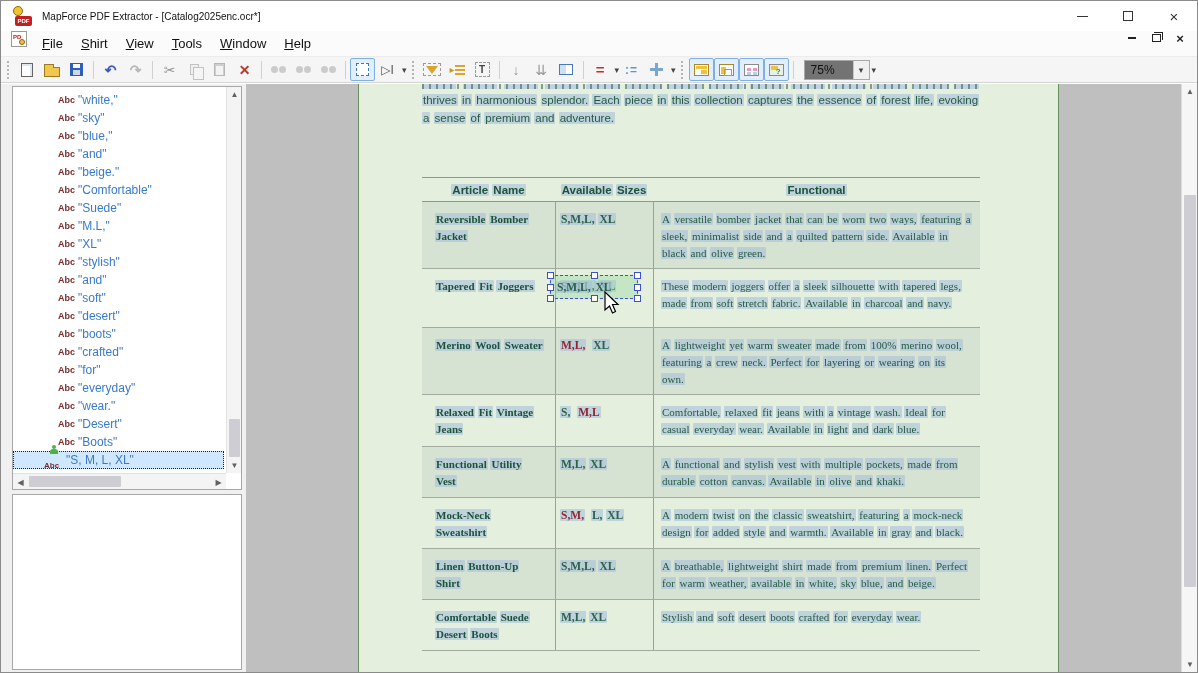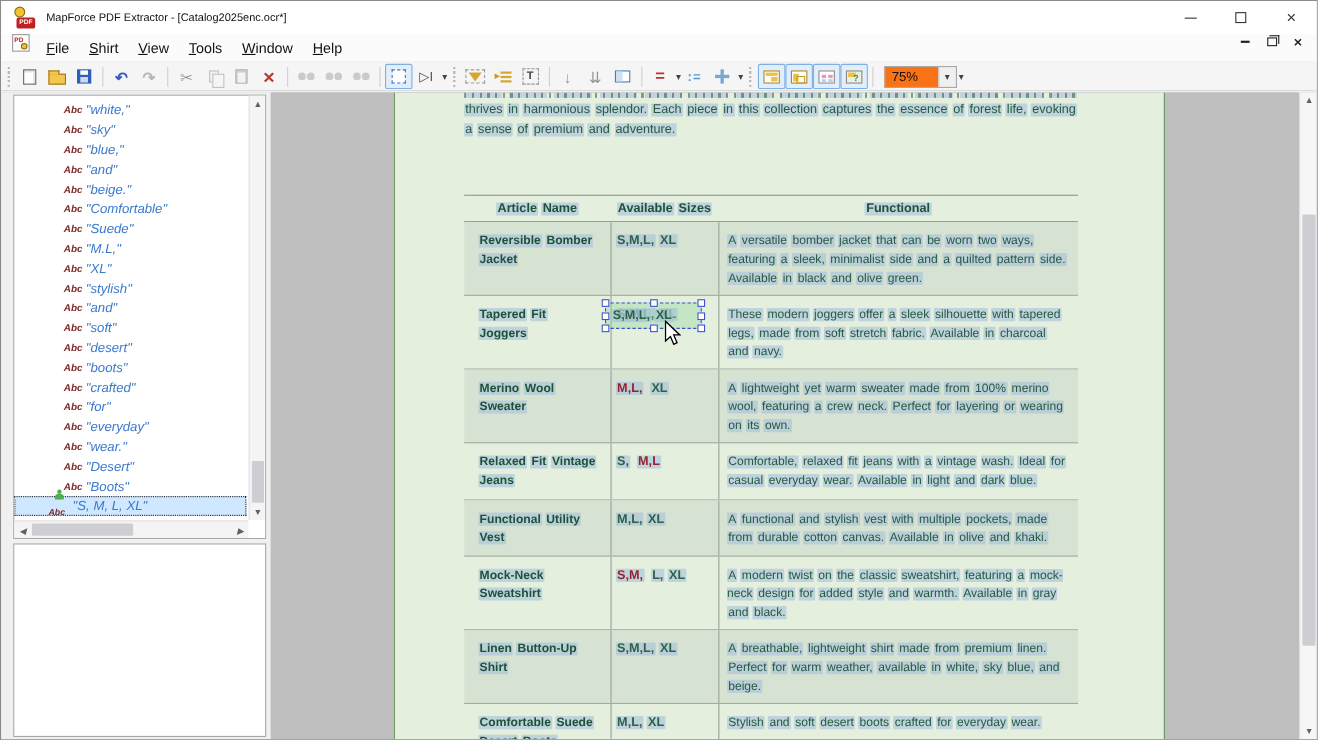--- a/index.html
+++ b/index.html
@@ -90,32 +90,32 @@
   .mini.b1::before { content:""; position:absolute; left:1px; top:1px; right:1px; height:3px; background:#f0c040; }
   .mini.b1::after  { content:""; position:absolute; right:1px; bottom:1px; width:6px; height:4px; background:#f0c040; }
   .mini.b2::before { content:""; position:absolute; left:1px; top:2px; width:5px; height:7px; background:#f0c040; }
   .mini.b2::after  { content:""; position:absolute; right:1px; top:4px; width:6px; height:5px; border:1px solid #c89a20; }
   .mini.b3 { border-color:#8a8a8a; }
   .mini.b3::before { content:""; position:absolute; left:2px; top:3px; width:4px; height:3px; background:#e59ab8;
                      box-shadow:6px 0 0 #e59ab8, 0 4px 0 #b8cfe5, 6px 4px 0 #b8cfe5; }
   .mini.b4 { border-color:#8a8a8a; background:#e7f2e4; }
   .mini.b4::before { content:""; position:absolute; left:1px; top:1px; width:7px; height:4px; background:#f0c040; }
   .mini.b4::after  { content:"?"; position:absolute; right:2px; bottom:-1px; font-size:8px; color:#3a8a3a; font-weight:bold; }
-  .zoombox { display:flex; width:66px; height:20px; background:#f97316; border:1px solid #a8a8a8; margin-left:6px; }
+  .zoombox { display:flex; width:66px; height:20px; background:#737373; border:1px solid #a8a8a8; margin-left:6px; }
   .zoombox .zval { flex:1; font-size:12px; line-height:18px; padding-left:6px; color:#111; }
   .zoombox .zbtn { width:16px; border-left:1px solid #c8c8c8; background:#f0f0f0; font-size:9px; color:#444;
                    display:flex; align-items:center; justify-content:center; }
 
   
   .content { position:absolute; left:0; top:83px; right:0; bottom:0; background:#bfbfbf; }
 
   
   .sidebar { position:absolute; left:0; top:0; width:245px; height:100%; background:#f0f0f0; }
   .tree-pane { position:absolute; left:11px; top:2px; width:230px; height:404px; background:#fff;
-               border:1px solid #a7a7a7;font-style:italic; }
+               border:1px solid #a7a7a7; }
   .tree-list { position:absolute; left:0; top:0; right:15px; bottom:16px; overflow:hidden; padding-top:4px; }
   .titem { height:18px; display:flex; align-items:center; padding-left:45px; white-space:nowrap; }
   .abc { width:20px; font-size:9px; font-weight:bold; color:#7c2a2a; flex:0 0 20px; }
   .tlabel { font-size:12px; color:#3879cc; }
   .titem.selected { background:#cfe8ff; border:1px dotted #222; padding-left:30px; margin-right:2px; }
   .abc-user { position:relative; width:22px; flex:0 0 22px; height:18px; }
   .abc-user .person { position:absolute; left:6px; top:-2px; width:8px; height:5px; background:#4db04d;
                       border-radius:3px 3px 0 0; }
   .abc-user .person::before { content:""; position:absolute; left:2px; top:-4px; width:4px; height:4px;
                               border-radius:50%; background:#4db04d; }
@@ -140,21 +140,21 @@
              background:
                repeating-linear-gradient(90deg, rgba(30,80,50,.5) 0 2px, transparent 2px 7px),
                repeating-linear-gradient(90deg, #c2d2e0 0 34px, transparent 34px 41px); }
   .para { position:absolute; left:63px; top:7px; width:562px; font-size:11.5px; line-height:18px; color:#265a40; }
   .w { background:rgba(170,195,219,.65); padding:0 1px; border-radius:1px; }
 
   .dtable { position:absolute; left:63px; top:93px; width:558px; border-top:1px solid #8e988e; font-size:11px; }
   .thead { display:grid; grid-template-columns:133px 98px 327px; height:24px; border-bottom:1px solid #8e988e;
            align-items:center; font-weight:bold; color:#1d5238; font-size:11.5px; }
   .thead div { text-align:center; }
-  .tbody .trow { display:grid; grid-template-columns:133px 98px 327px; border-bottom:1px solid #a2aba0; }
+  .tbody .trow { display:grid; grid-template-columns:133px 98px 327px; border-bottom:1px solid #a2aba0;font-family:Liberation Serif, serif; }
   .tbody .trow:nth-child(odd) { background:#d7e3d2; }
   .cell { padding-top:9px; padding-bottom:6px; color:#265a40; line-height:17px; }
   .c1 { padding-left:13px; padding-right:10px; font-weight:bold; color:#1d5238; }
   .c2 { border-left:1px solid #99a299; padding-left:4px; font-weight:bold; font-size:11.5px; position:relative; }
   .c3 { border-left:1px solid #99a299; padding-left:7px; padding-right:8px; }
   .r1{min-height:67px}.r2{min-height:59px}.r3{min-height:51px}.r4{min-height:52px}
   .r5{min-height:51px}.r6{min-height:51px}.r7{min-height:51px}.r8{min-height:51px}
   .szseg { color:#2c6247; }
   .szseg[data-color="red"] { color:#93242f; }
   .szseg + .szseg { margin-left:3px; }

